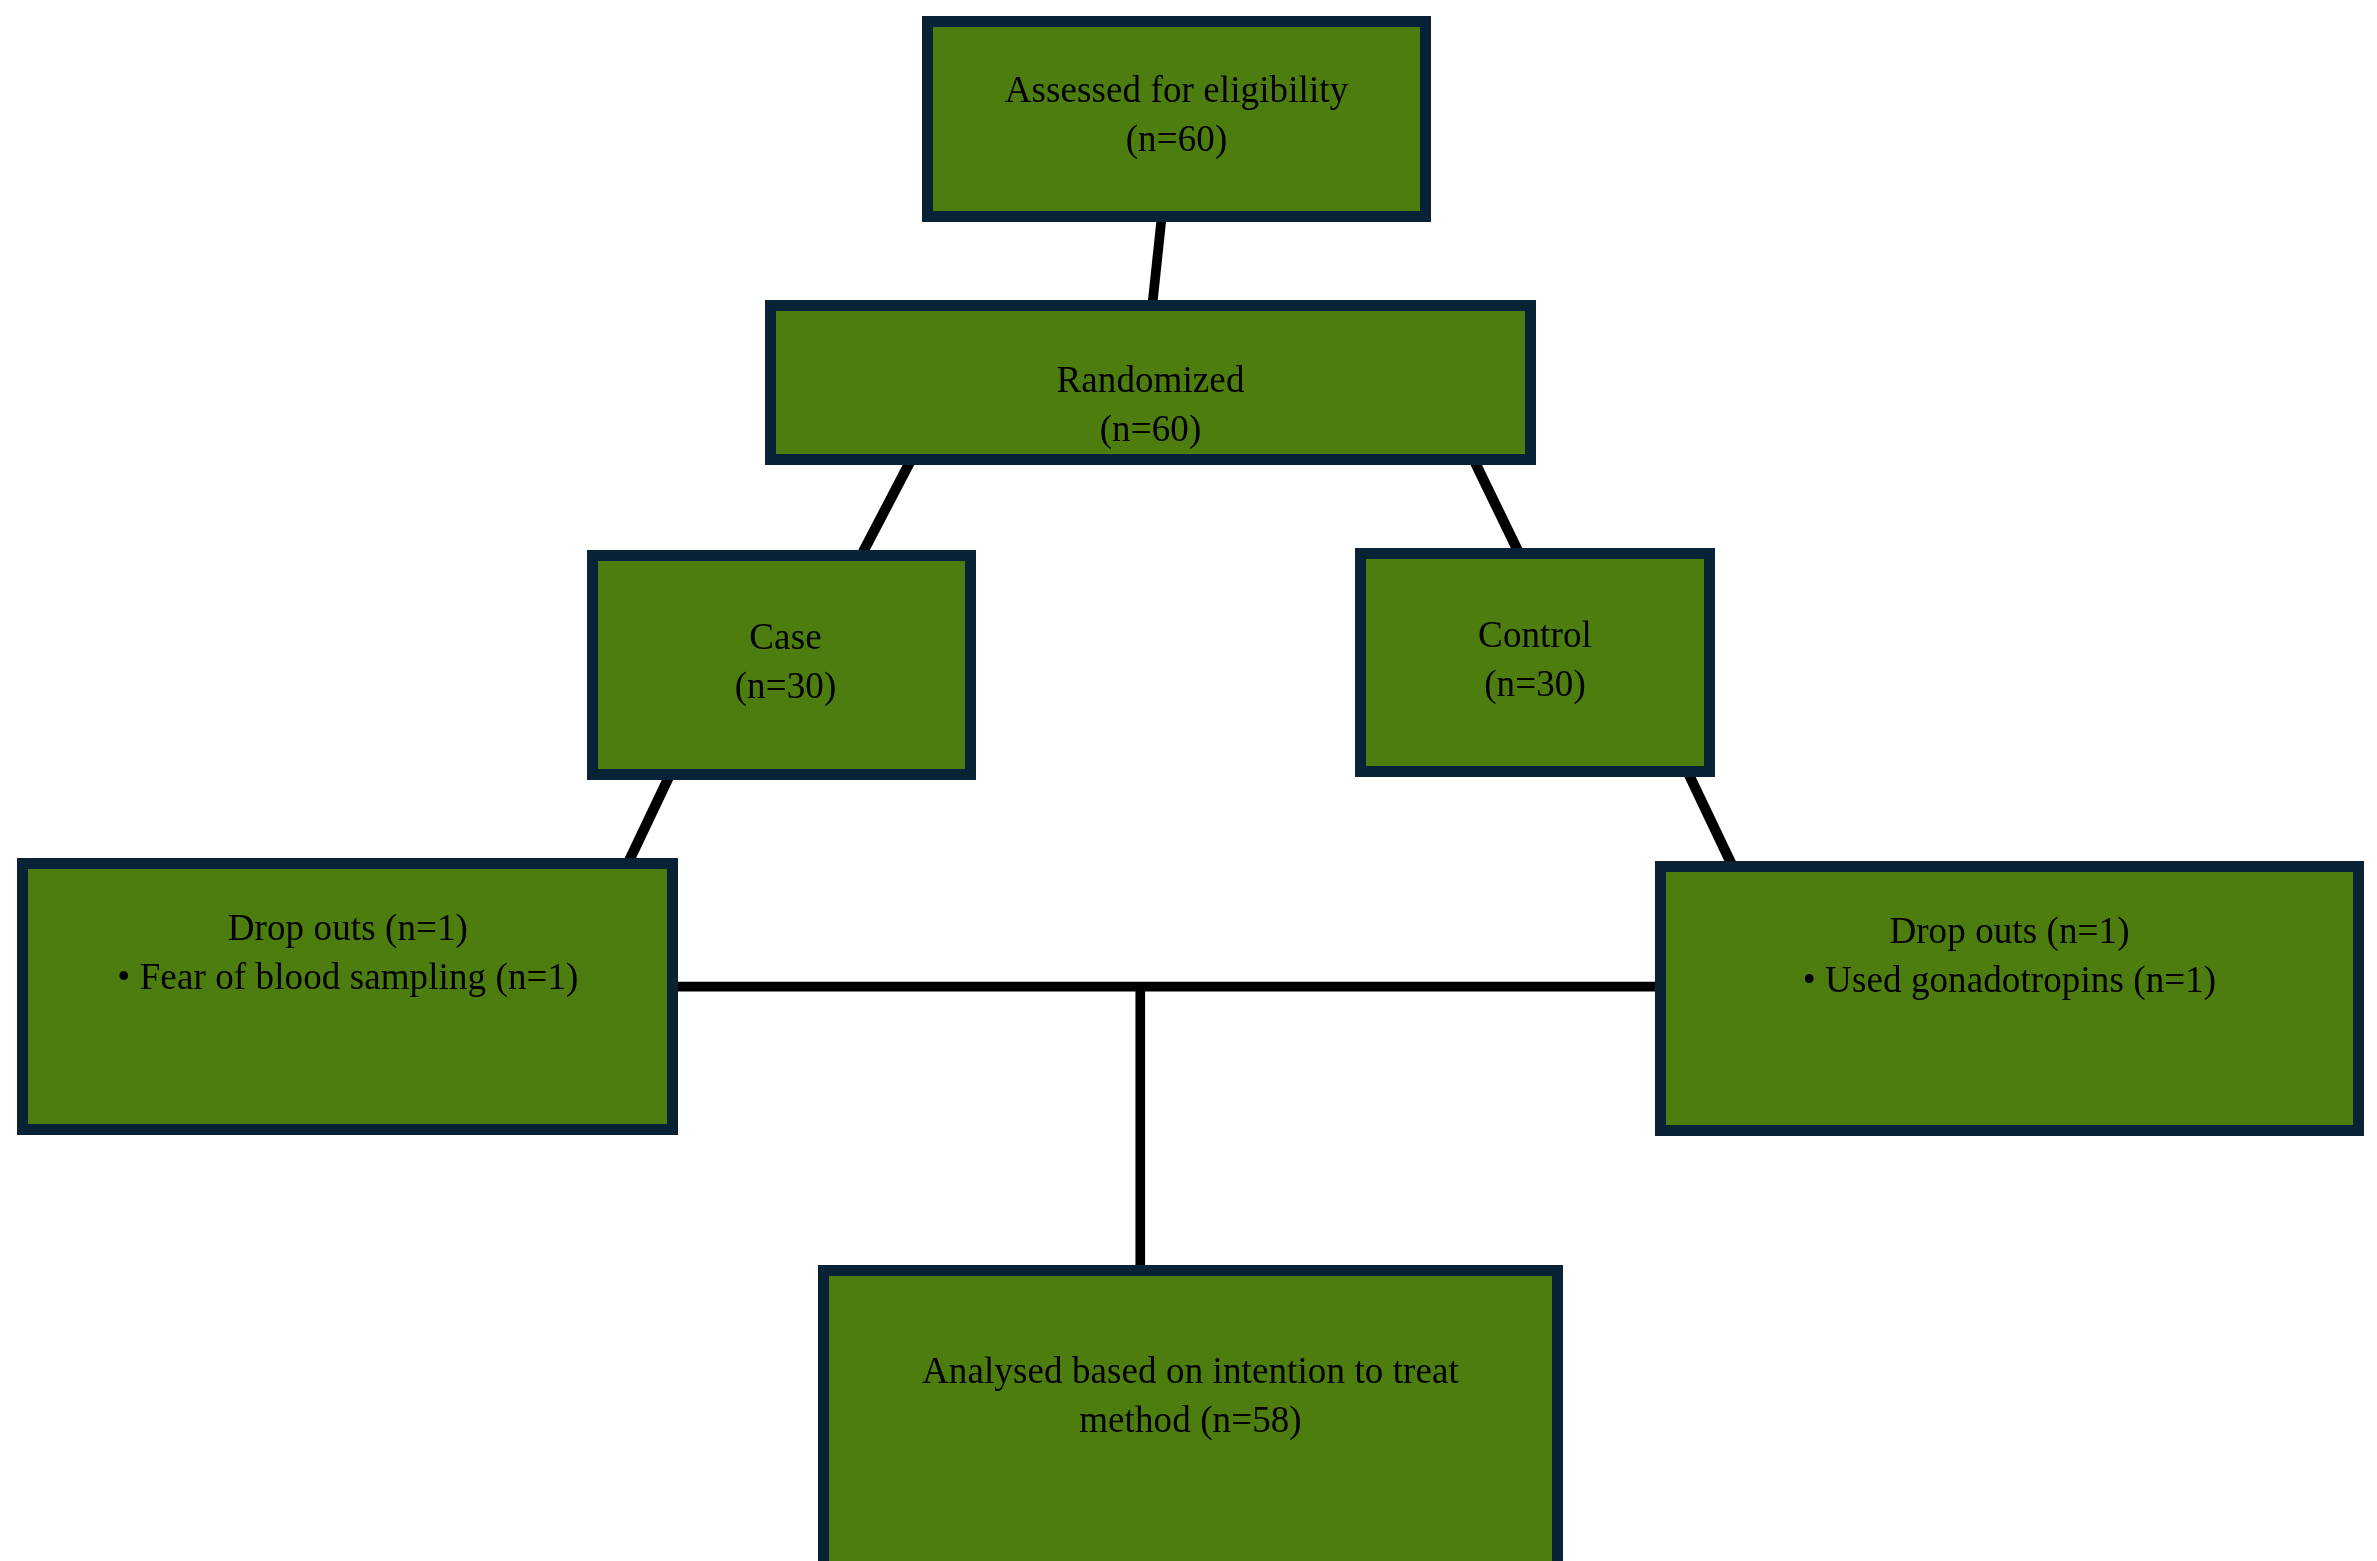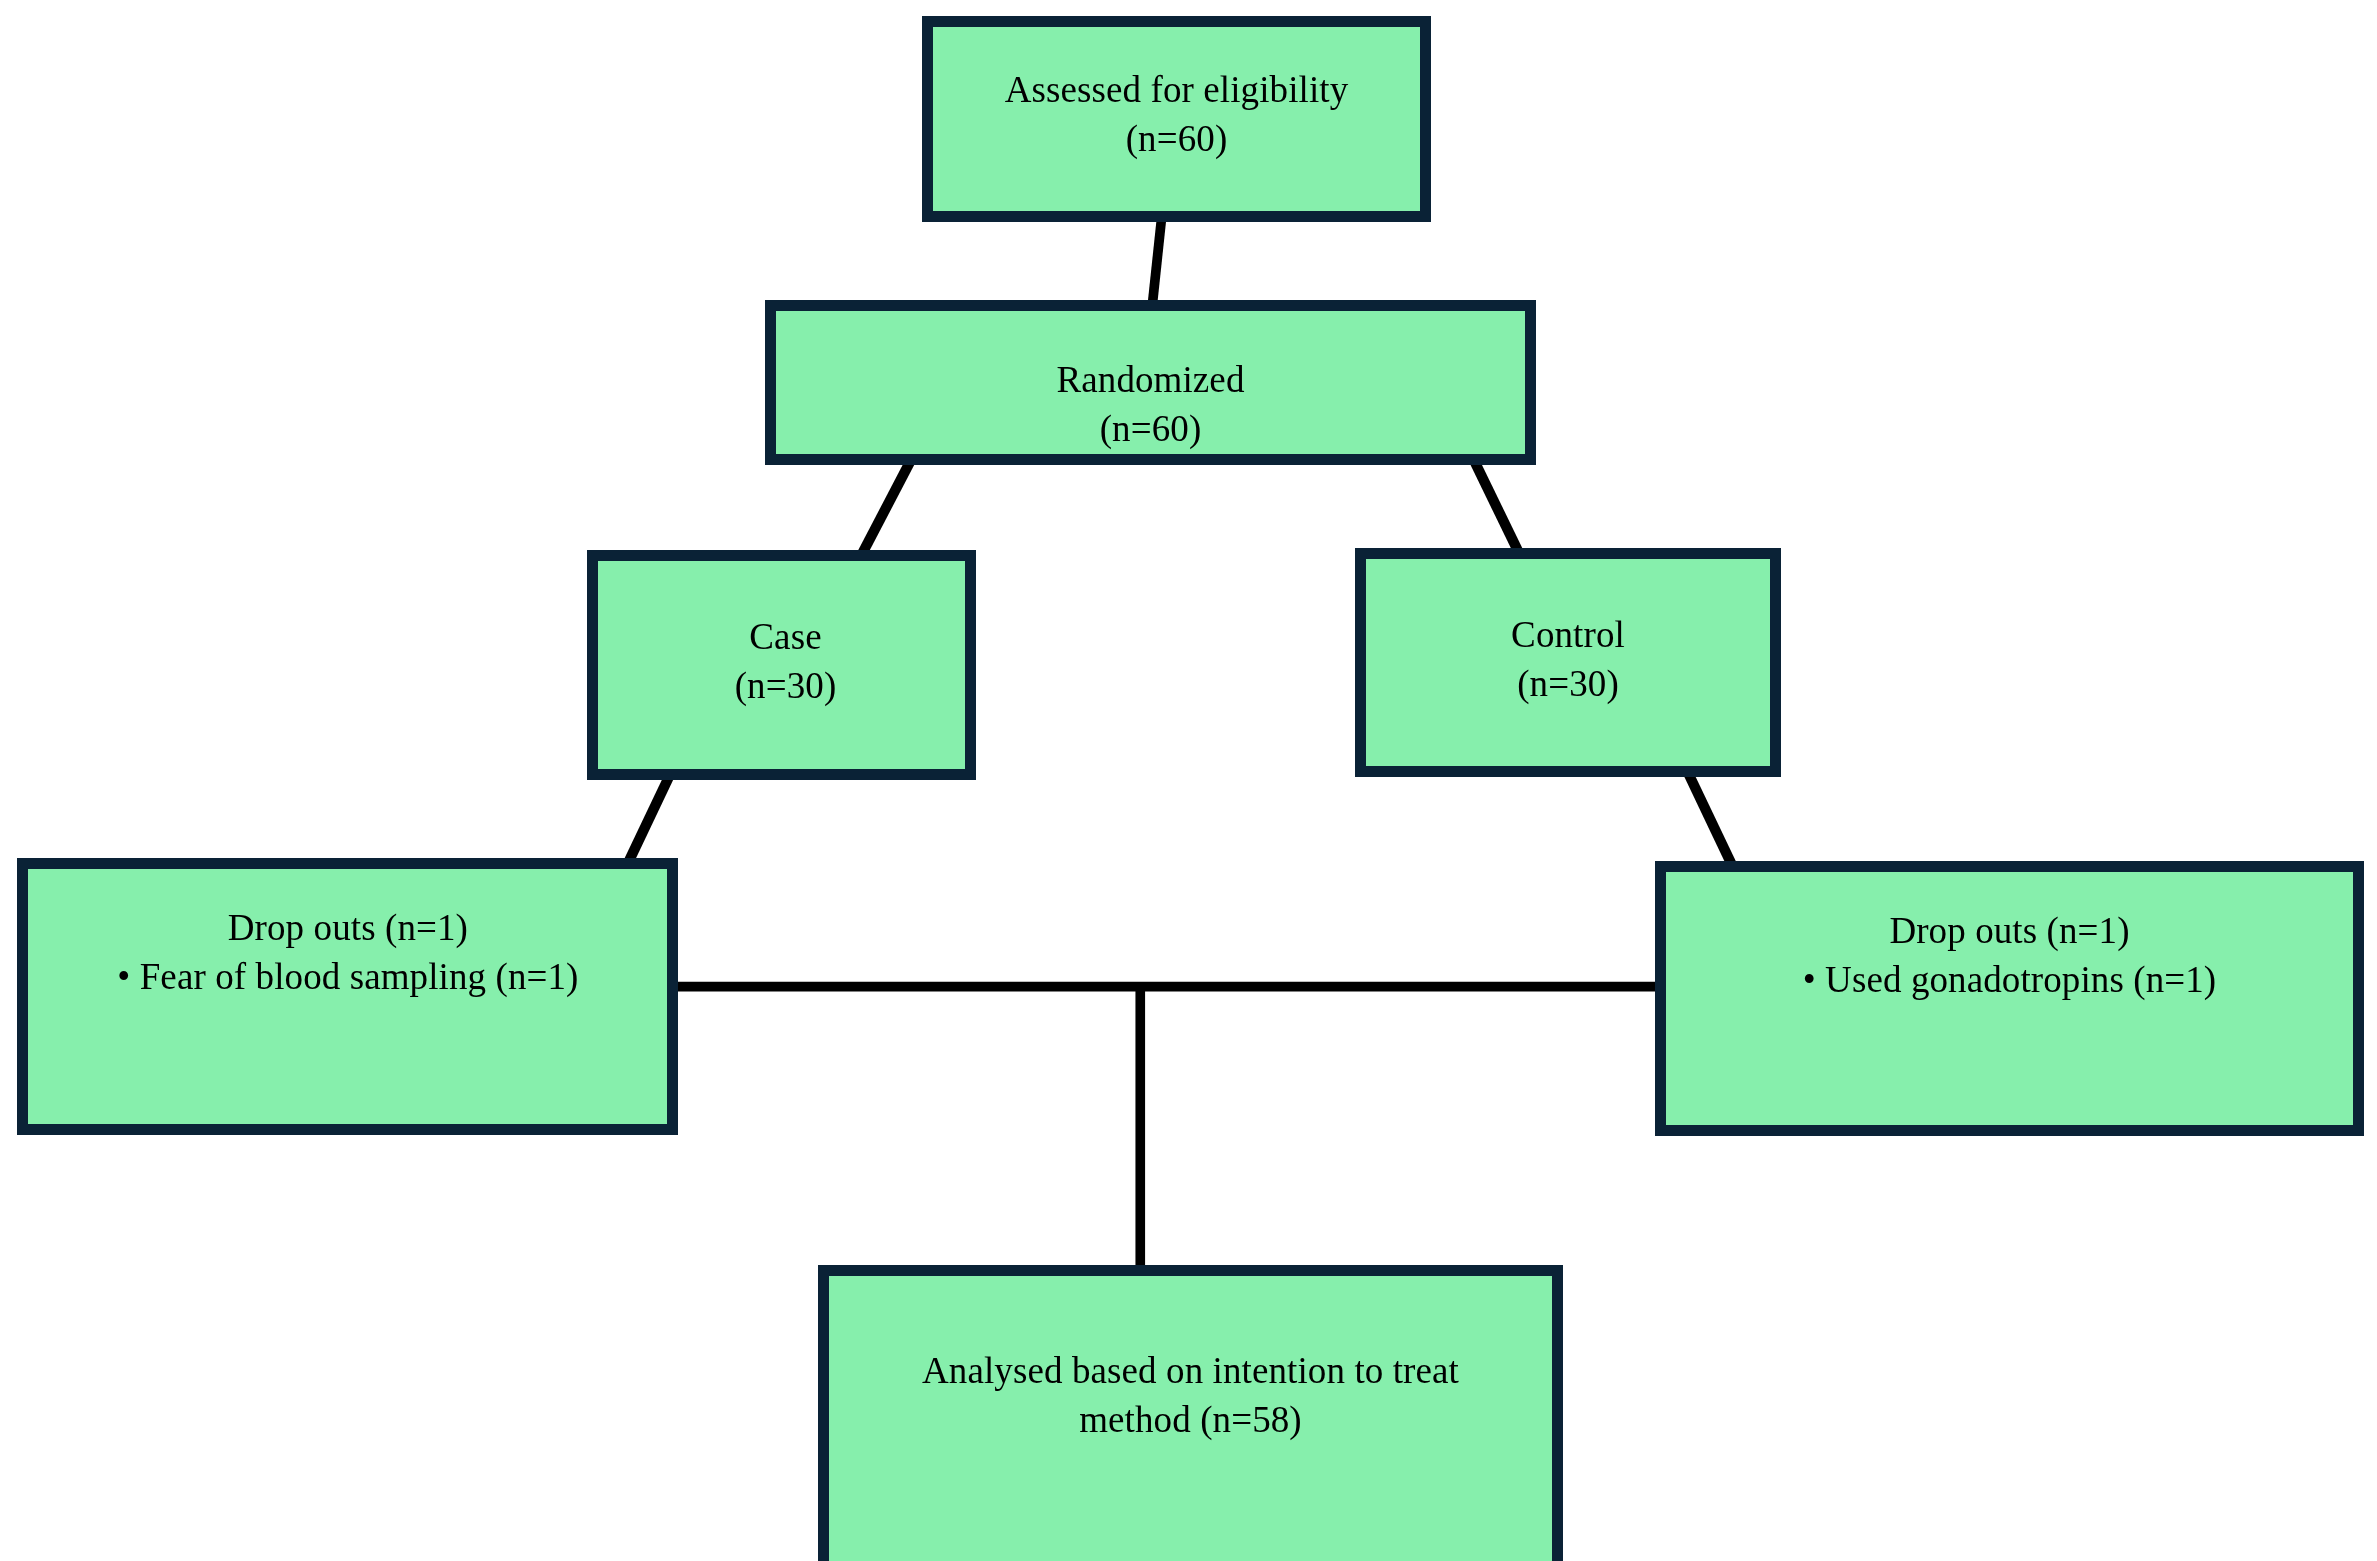--- a/index.html
+++ b/index.html
@@ -23,21 +23,21 @@
     position: absolute;
     left: 0;
     top: 0;
     width: 2377px;
     height: 1561px;
     pointer-events: none;
   }
   .node {
     position: absolute;
     box-sizing: border-box;
-    background: #86efac;
+    background: #4d7c0f;
     border: 11px solid #0a2236;
     display: flex;
     justify-content: center;
     z-index: 2;
   }
   .node .node-text {
     width: 100%;
     text-align: center;
     color: #000000;
     font-size: 37px;
@@ -64,21 +64,21 @@
   #node-case {
     left: 587px; top: 550px;
     width: 389px; height: 230px;
     align-items: center;
     padding-left: 8px;
   }
   #node-case .node-text { transform: translateY(-2.6px); }
 
   #node-control {
     left: 1355px; top: 548px;
-    width: 426px; height: 229px;
+    width: 360px; height: 229px;
     align-items: center;
   }
   #node-control .node-text { transform: translateY(-2.6px); }
 
   #node-dropouts-case {
     left: 17.4px; top: 858px;
     width: 661px; height: 277px;
     align-items: flex-start;
   }
   #node-dropouts-case .node-text { padding-top: 35px; }

